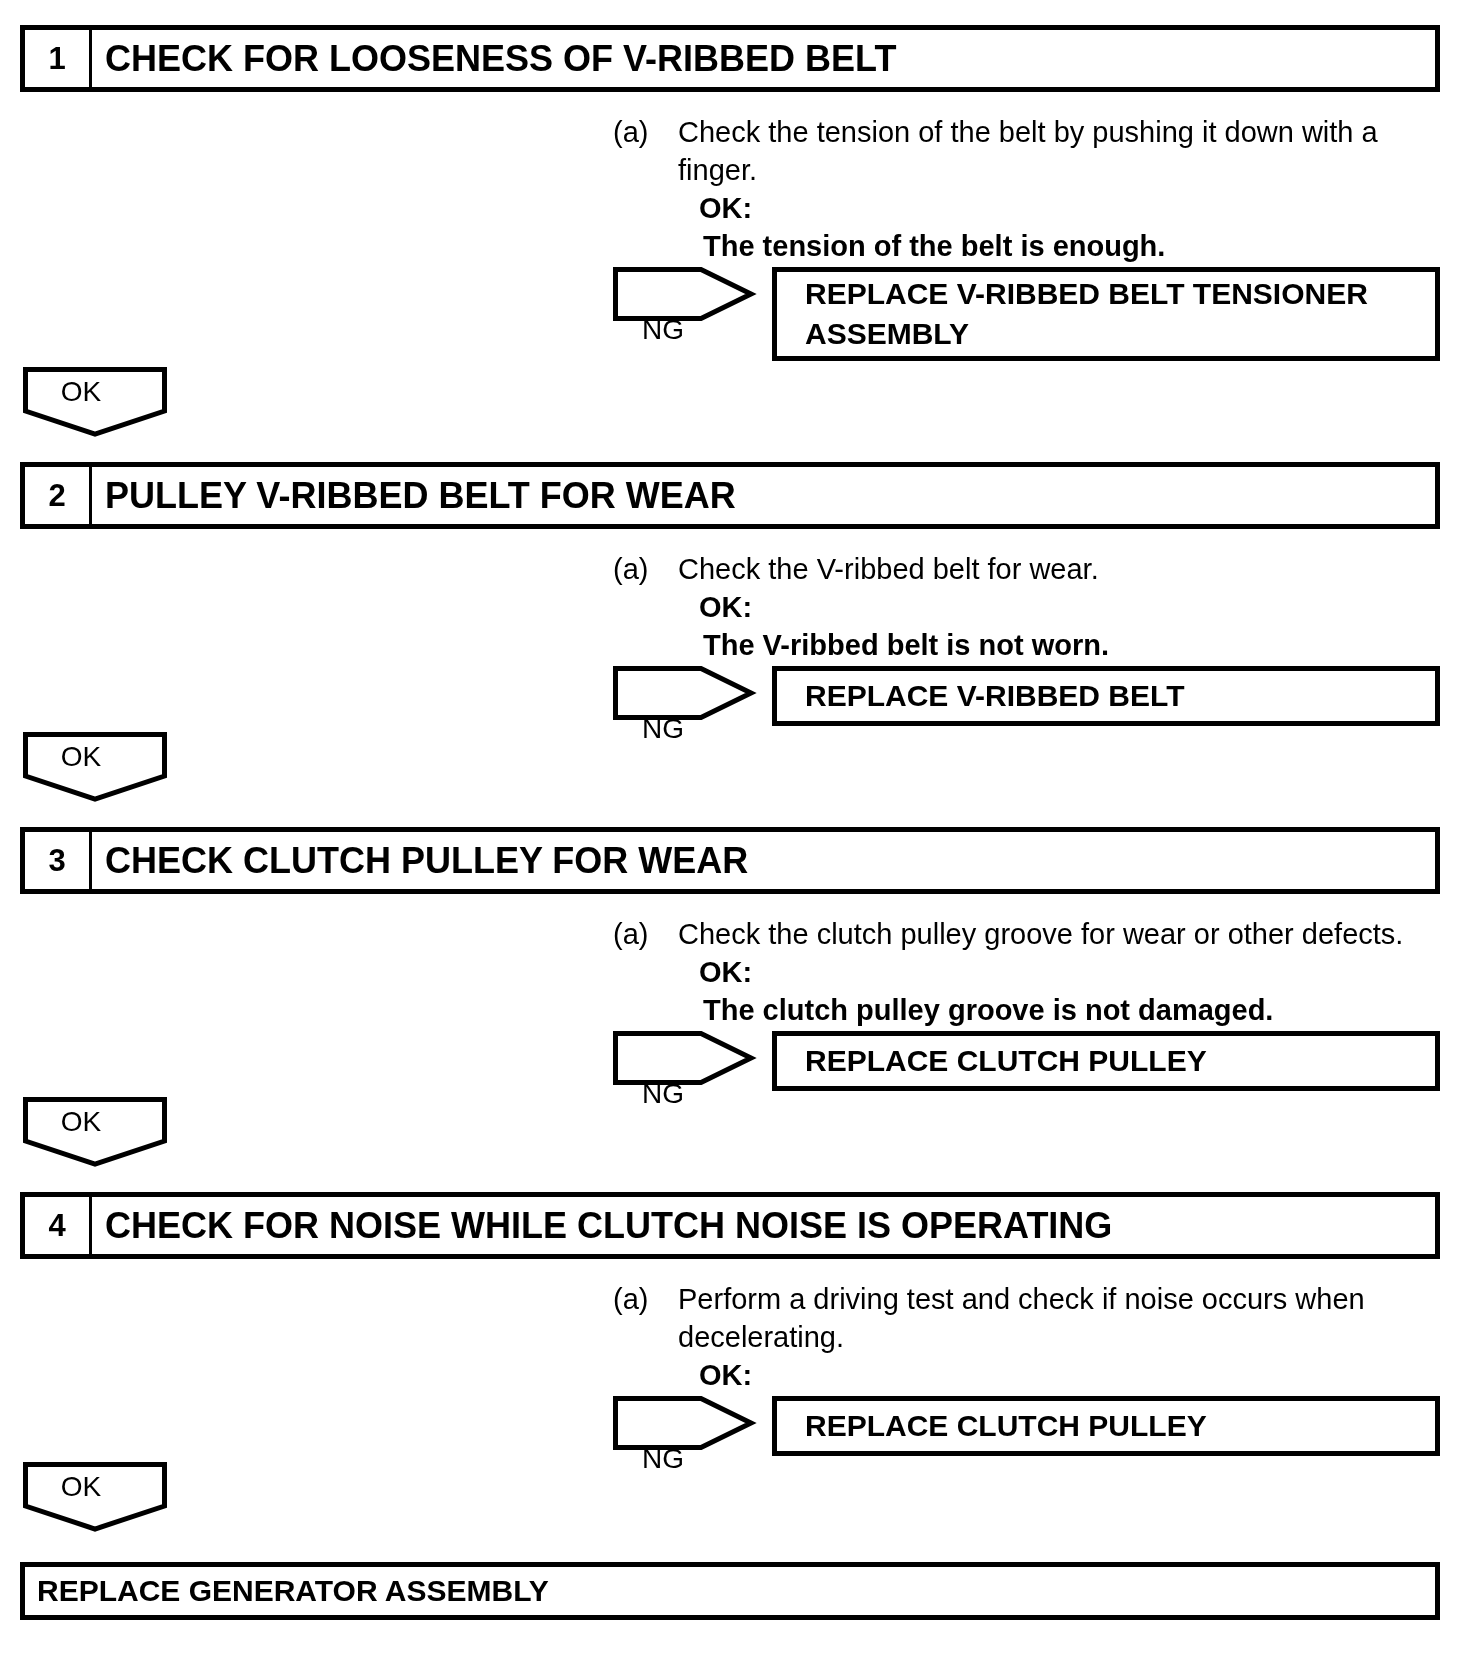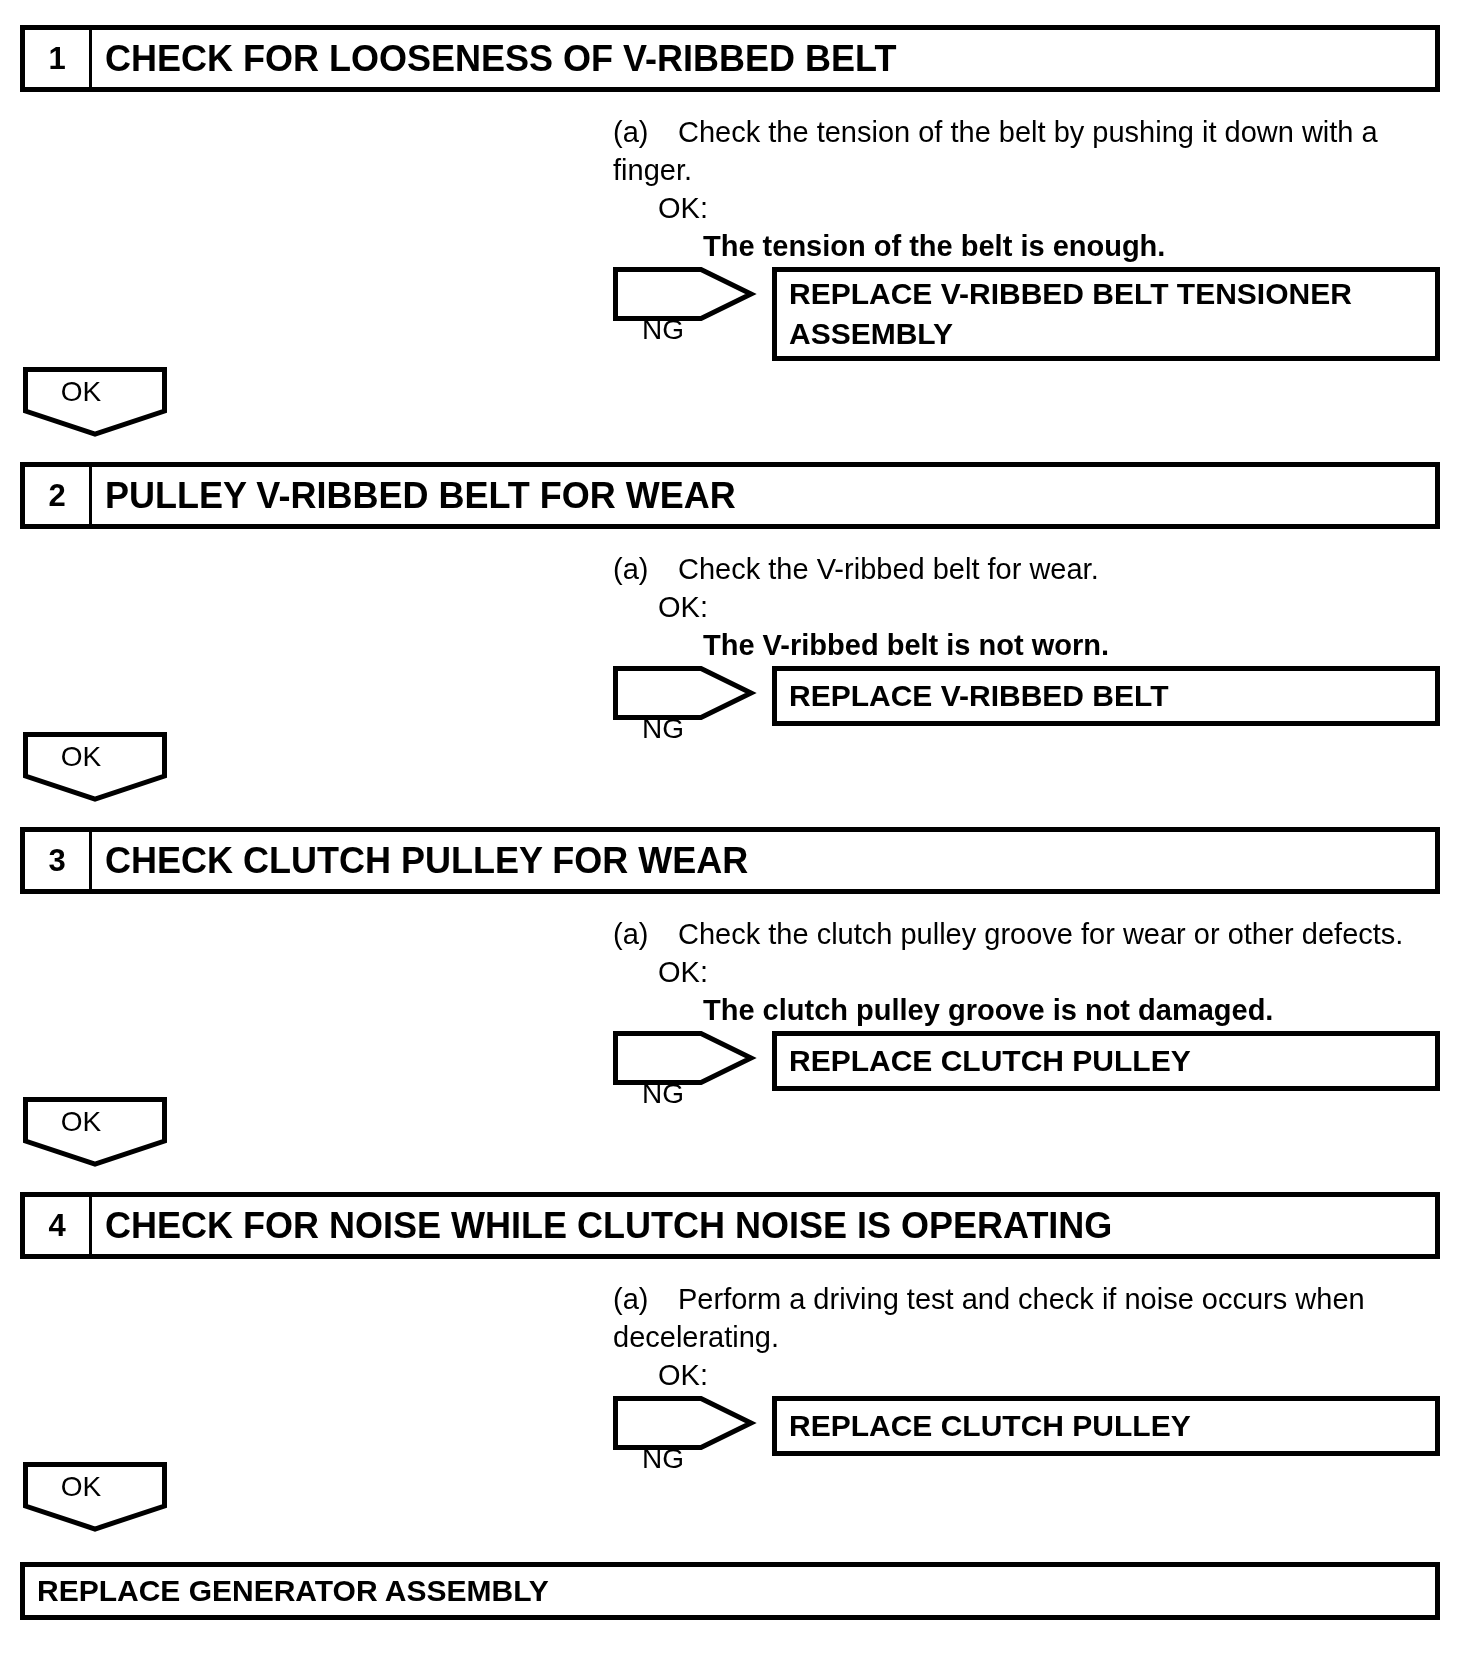--- a/index.html
+++ b/index.html
@@ -51,24 +51,24 @@
 
   
   .para {
     margin: 21px 0 0 593px;
     font-size: 29px;
     line-height: 38px;
   }
   .instr-row { display: flex; }
   .item-label { width: 65px; flex: 0 0 65px; }
   .instr-line { white-space: nowrap; }
-  .indent-text { }
+  .indent-text { margin-left: 65px; }
   .ok-label {
-    margin-left: 45px;
-    font-weight: normal;
+    margin-left: 86px;
+    font-weight: bold;
   }
   .ok-condition {
     margin-left: 90px;
     font-weight: bold;
     white-space: nowrap;
   }
 
   
   .ng-row {
     display: flex;
@@ -93,21 +93,21 @@
     align-items: center;
     justify-content: center;
     font-size: 28px;
     margin-top: 36px;
   }
   .action-box {
     box-sizing: border-box;
     width: 670px;
     min-height: 60px;
     border: 5px solid #000;
-    padding: 2px 12px;
+    padding: 2px 28px;
     display: flex;
     flex-direction: column;
     justify-content: center;
     font-weight: bold;
     font-size: 30px;
     line-height: 40px;
     background: #fff;
   }
   .action-box div { white-space: nowrap; }
 

